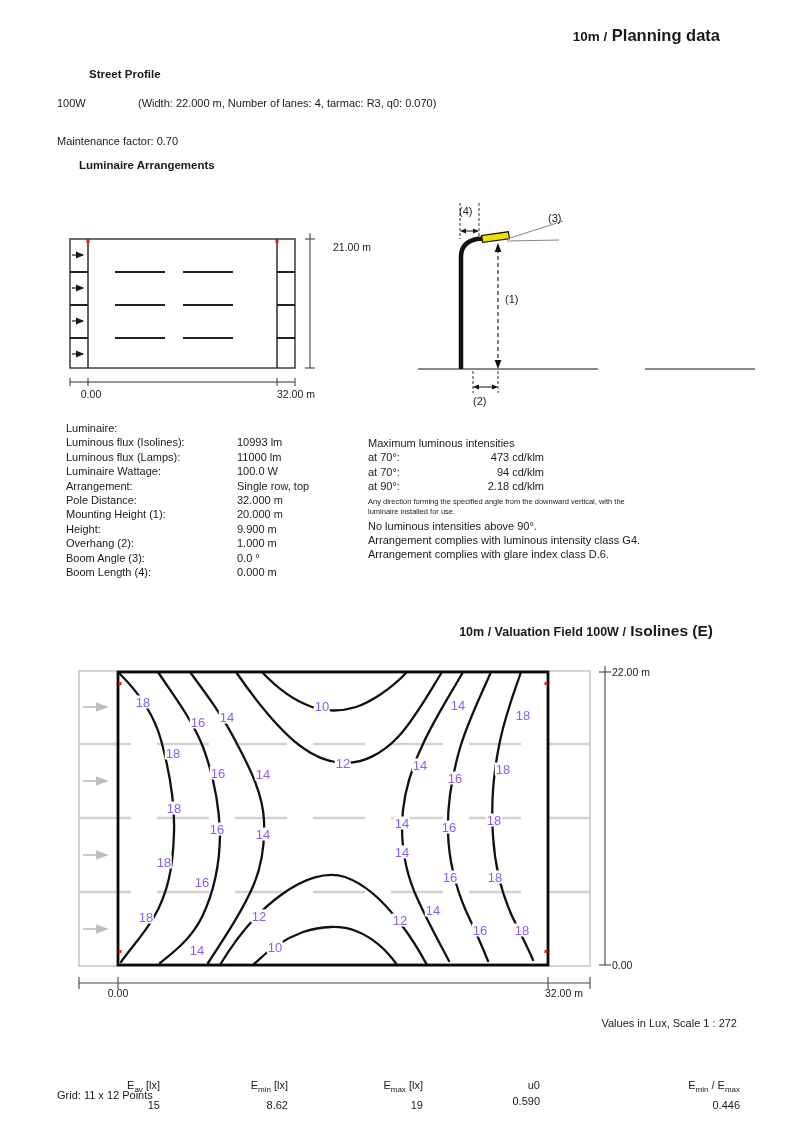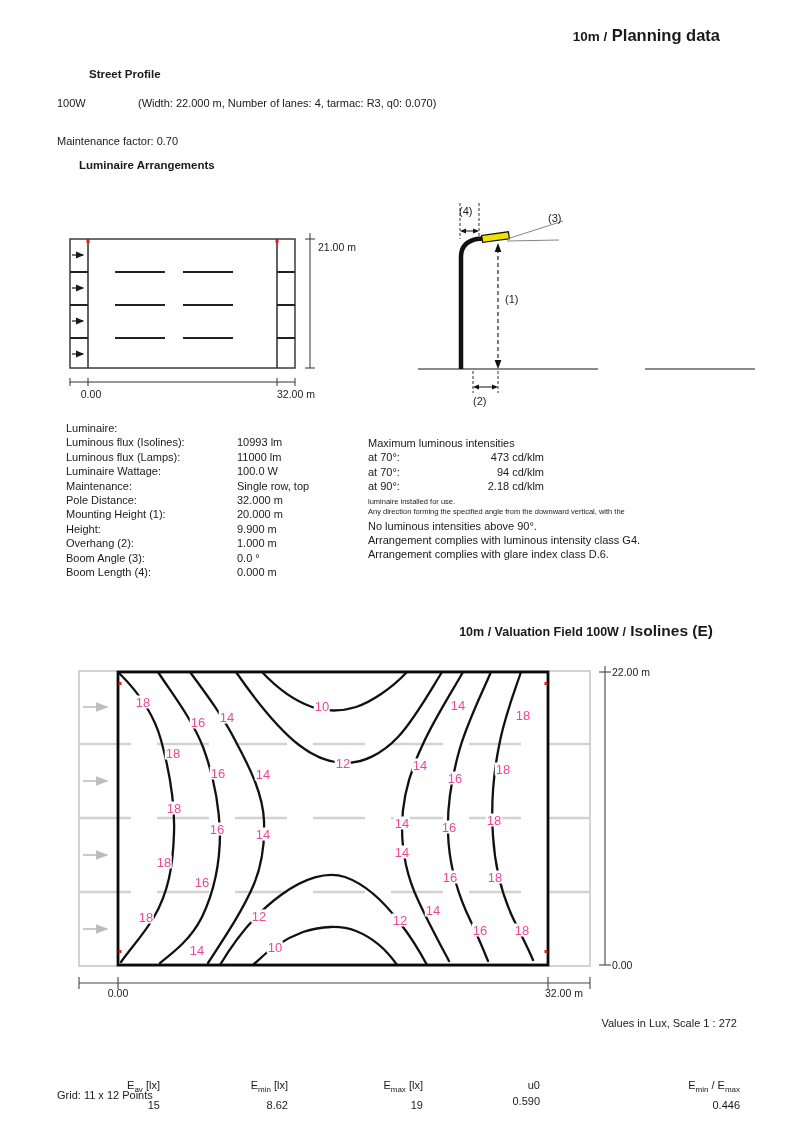--- a/index.html
+++ b/index.html
@@ -29,21 +29,21 @@
   .irow { display:flex; width:176px; line-height:14.4px; }
   .irow .ilabel { flex:1; }
   .irow .ivalue { text-align:right; }
   .int-notes div { line-height:14.2px; }
 
   
   .chart-wrap { left:55px; top:655px; width:560px; height:345px; }
   .iso-label {
     position:absolute; transform:translate(-50%,-50%);
     font-size:13px; line-height:13px; background:#ffffff; padding:0 1px;
-    color:#ec4899; letter-spacing:0px; white-space:nowrap;
+    color:#8b5cf6; letter-spacing:0px; white-space:nowrap;
   }
   .dim-label { position:absolute; font-size:10.5px; color:#222; white-space:nowrap; }
   .center { text-align:center; }
 
   
   .iso-title { top:622px; right:87px; text-align:right; white-space:nowrap; }
   .iso-title .pre { font-size:12.5px; font-weight:bold; }
   .iso-title .ttl { font-size:15.5px; font-weight:bold; }
   .scale-note { top:1017px; right:63px; font-size:11px; }
   .grid-note { left:57px; top:1057px; font-size:11px;margin-top:32px; }
@@ -110,21 +110,21 @@
 
       <g stroke="#333" stroke-width="1">
         <line x1="255" y1="9" x2="255" y2="138"></line>
         <line x1="250" y1="9" x2="260" y2="9"></line>
         <line x1="250" y1="138" x2="260" y2="138"></line>
         <line x1="255" y1="9" x2="255" y2="3"></line>
       </g>
     </svg>
     <div class="dim-label center" style="left:16px; top:158px; width:40px;">0.00</div>
     <div class="dim-label center" style="left:210px; top:158px; width:62px;">32.00 m</div>
-    <div class="dim-label" style="left:263px; top:11px;text-align:center;">21.00 m</div>
+    <div class="dim-label" style="left:278px; top:11px;text-align:center;">21.00 m</div>
   </div>
 
   <div class="abs" style="left:415px; top:195px; width:345px; height:215px;">
     <svg width="345" height="215" viewBox="0 0 345 215">
 
       <path d="M3,174 H183 M230,174 H340" stroke="#8a8a8a" stroke-width="2" fill="none"></path>
 
       <path d="M46,174 L46,62 Q46,47 62,44 L74,43" fill="none" stroke="#111" stroke-width="4.5"></path>
 
       <g transform="rotate(-8 81 42)">
@@ -173,21 +173,21 @@
       </div>
       <div class="lrow">
         <span class="llabel">Luminous flux (Lamps):</span>
         <span class="lvalue">11000 lm</span>
       </div>
       <div class="lrow">
         <span class="llabel">Luminaire Wattage:</span>
         <span class="lvalue">100.0 W</span>
       </div>
       <div class="lrow">
-        <span class="llabel">Maintenance:</span>
+        <span class="llabel">Arrangement:</span>
         <span class="lvalue">Single row, top</span>
       </div>
       <div class="lrow">
         <span class="llabel">Pole Distance:</span>
         <span class="lvalue">32.000 m</span>
       </div>
       <div class="lrow">
         <span class="llabel">Mounting Height (1):</span>
         <span class="lvalue">20.000 m</span>
       </div>
@@ -219,22 +219,22 @@
         <div class="irow">
           <span class="ilabel">at 70°:</span>
           <span class="ivalue">94 cd/klm</span>
         </div>
         <div class="irow">
           <span class="ilabel">at 90°:</span>
           <span class="ivalue">2.18 cd/klm</span>
         </div>
       </div>
     <div class="small-note" style="margin-top:3px;">
+      <div>Any direction forming the specified angle from the downward vertical, with the</div>
       <div>luminaire installed for use.</div>
-      <div>Any direction forming the specified angle from the downward vertical, with the</div>
     </div>
     <div class="int-notes" id="int-notes" style="margin-top:2px;">
         <div>No luminous intensities above 90°.</div>
         <div>Arrangement complies with luminous intensity class G4.</div>
         <div>Arrangement complies with glare index class D.6.</div>
       </div>
   </div>
 
   <div class="abs iso-title">
     <span class="pre">10m / Valuation Field 100W /</span>

